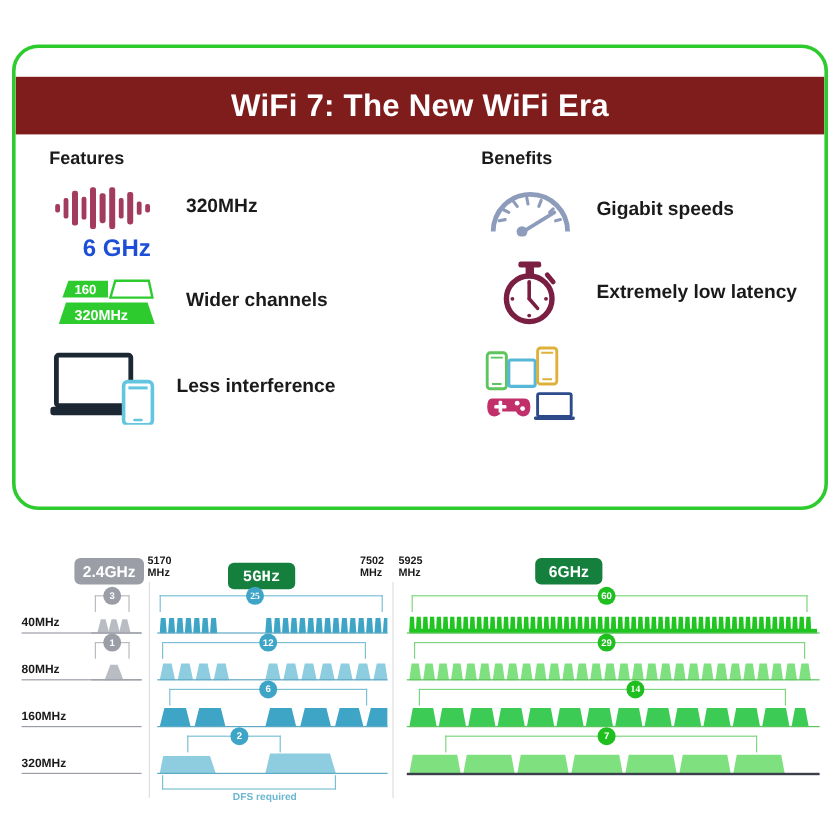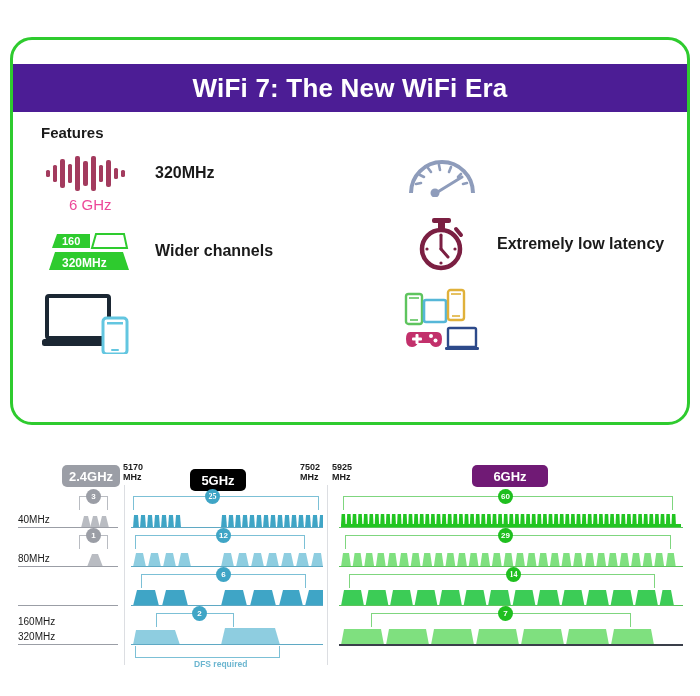--- a/index.html
+++ b/index.html
@@ -13,21 +13,21 @@
 
   
   .card{
     position:absolute;left:10px;top:37px;width:680px;height:388px;
     box-sizing:border-box;
     border:3px solid #2ecb2e;border-radius:22px;
     background:#fff;overflow:hidden;
   }
   .card-title-bar{
     position:absolute;left:0;top:24px;width:100%;height:48px;
-    background:#4c1d95;display:flex;align-items:center;justify-content:center;
+    background:#7f1d1d;display:flex;align-items:center;justify-content:center;
   }
   .card-title{
     color:#ffffff;font-size:26px;font-weight:bold;letter-spacing:.2px;
   }
 
   .cols{position:absolute;left:0;top:84px;width:100%;height:296px;}
   .col{position:absolute;top:0;height:100%;}
   .col-features{left:28px;width:345px;}
   .col-benefits{left:388px;width:290px;}
   .col-head{font-size:15px;font-weight:bold;color:#1a1a1a;margin:0 0 10px 0;}
@@ -39,42 +39,42 @@
   
   .f1{top:28px;}
   .f2{top:104px;}
   .f3{top:168px;}
   
   .b1{top:28px;}
   .b2{top:92px;text-align:right;}
   .b3{top:164px;}
 
   .ghz-cap{
-    font-size:15px;font-weight:normal;color:#ec4899;
+    font-size:20px;font-weight:bold;color:#1d4ed8;
     position:absolute;left:28px;top:72px;
   }
 
   
   .spectrum{position:absolute;left:0;top:440px;width:700px;height:252px;}
   .band-badge{
     position:absolute;display:flex;align-items:center;justify-content:center;
     border-radius:5px;color:#fff;font-weight:bold;font-size:13px;height:22px;
   }
   .badge-24{left:62px;top:465px;width:58px;background:#9b9ea6;}
-  .badge-5{left:190px;top:469px;width:56px;background:#000000;}
-  .badge-6{left:472px;top:465px;width:76px;background:#701a75;}
+  .badge-5{left:190px;top:469px;width:56px;background:#15803d;font-family:Liberation Mono, monospace;}
+  .badge-6{left:446px;top:465px;width:56px;background:#15803d;}
   .freq{
     position:absolute;font-size:9px;font-weight:bold;color:#1a1a1a;line-height:1.15;
   }
   .freq-5170{left:123px;top:462px;}
   .freq-5835{left:300px;top:462px;}
   .freq-5925{left:332px;top:462px;}
 
   .rowlabel{
-    position:absolute;font-size:10px;font-weight:normal;color:#1a1a1a;
+    position:absolute;font-size:10px;font-weight:bold;color:#1a1a1a;
   }
   .baseline{position:absolute;height:1px;background:#7a7f87;}
   .baseline.teal{background:#5fa9c4;}
   .baseline.green{background:#5cc45c;}
   .baseline.gray{background:#9b9ea6;}
 
   .cnt{
     position:absolute;width:15px;height:15px;border-radius:50%;
     display:flex;align-items:center;justify-content:center;
     color:#fff;font-size:8px;font-weight:bold;z-index:5;
@@ -154,42 +154,45 @@
           <svg width="92" height="62" viewBox="0 0 92 62">
 
             <rect x="6" y="4" width="62" height="42" rx="2" fill="#ffffff" stroke="#1b2733" stroke-width="4"></rect>
             <rect x="1" y="47" width="72" height="7" rx="2.5" fill="#1b2733"></rect>
 
             <rect x="62" y="26" width="24" height="36" rx="3.5" fill="#ffffff" stroke="#63c6e0" stroke-width="3"></rect>
             <rect x="66" y="30" width="16" height="2.5" fill="#63c6e0"></rect>
             <rect x="70" y="57" width="8" height="2" rx="1" fill="#63c6e0"></rect>
           </svg>
         </div>
+        <div class="lbl" style="margin-left:14px;">Less interference</div>
       </div>
     </div>
 
     <div class="col col-benefits">
+      <div class="col-head">Benefits</div>
 
       <div class="row b1">
         <div class="ico" style="width:82px;height:46px;">
           <svg width="72" height="44" viewBox="0 0 72 44">
             <path d="M5 40 A31 31 0 0 1 67 40" fill="none" stroke="#8e9cbb" stroke-width="4"></path>
             <g stroke="#8e9cbb" stroke-width="2.6" stroke-linecap="round">
               <line x1="10" y1="31" x2="15" y2="30"></line>
               <line x1="14" y1="22" x2="18" y2="24"></line>
               <line x1="22" y1="15" x2="25" y2="19"></line>
               <line x1="33" y1="12" x2="34" y2="17"></line>
               <line x1="45" y1="14" x2="43" y2="19"></line>
               <line x1="55" y1="21" x2="52" y2="24"></line>
               <line x1="61" y1="30" x2="57" y2="31"></line>
             </g>
             <line x1="30" y1="40" x2="56" y2="24" stroke="#8e9cbb" stroke-width="3" stroke-linecap="round"></line>
             <circle cx="29" cy="40" r="4.5" fill="#8e9cbb"></circle>
           </svg>
         </div>
+        <div class="lbl" style="margin-left:14px;">Gigabit speeds</div>
       </div>
 
       <div class="row b2">
         <div class="ico" style="width:82px;height:56px;">
           <svg width="60" height="56" viewBox="0 0 60 56">
             <circle cx="29" cy="33" r="19" fill="none" stroke="#7b1f42" stroke-width="4.5"></circle>
             <rect x="20" y="2" width="19" height="5" rx="2" fill="#7b1f42"></rect>
             <rect x="26" y="6" width="7" height="8" fill="#7b1f42"></rect>
             <line x1="44" y1="13" x2="49" y2="19" stroke="#7b1f42" stroke-width="4" stroke-linecap="round"></line>
             <line x1="29" y1="33" x2="29" y2="20" stroke="#7b1f42" stroke-width="3" stroke-linecap="round"></line>
@@ -246,21 +249,21 @@
   <div>7502</div>
   <div>MHz</div>
 </div>
 <div class="freq freq-5925">
   <div>5925</div>
   <div>MHz</div>
 </div>
 
 <div class="rowlabel" style="left:18px;top:514px;">40MHz</div>
 <div class="rowlabel" style="left:18px;top:553px;">80MHz</div>
-<div class="rowlabel" style="left:18px;top:592px;margin-top:24px;">160MHz</div>
+<div class="rowlabel" style="left:18px;top:592px;">160MHz</div>
 <div class="rowlabel" style="left:18px;top:631px;">320MHz</div>
 
 <div class="baseline gray" style="left:18px;top:527px;width:100px;"></div>
 <div class="baseline gray" style="left:18px;top:566px;width:100px;"></div>
 <div class="baseline gray" style="left:18px;top:605px;width:100px;"></div>
 <div class="baseline gray" style="left:18px;top:644px;width:100px;"></div>
 
 <div class="cnt gray" style="left:86px;top:489px;">3</div>
 <div class="brk gray" style="left:79px;top:496px;width:29px;"></div>
 <div class="chgrp" style="left:79px;top:512px;height:16px;">
@@ -472,21 +475,21 @@
       <path d="M278.4 18 L280.4 4 L286.4 4 L288.4 18 Z"></path>
         <path d="M290 18 L292 4 L298 4 L300 18 Z"></path>
       <path d="M301.6 18 L303.6 4 L309.6 4 L311.6 18 Z"></path>
         <path d="M313.2 18 L315.2 4 L321.2 4 L323.2 18 Z"></path>
       <path d="M324.8 18 L326.8 4 L332.8 4 L334.8 18 Z"></path>
     </g>
   </svg>
 </div>
 <div class="baseline green" style="left:339px;top:566px;width:344px;"></div>
 
-<div class="cnt green" style="left:506px;top:567px;font-family:Liberation Serif, serif;">14</div>
+<div class="cnt green" style="left:522px;top:567px;font-family:Liberation Serif, serif;">14</div>
 <div class="brk green" style="left:349px;top:574px;width:306px;"></div>
 <div class="chgrp" style="left:341px;top:586px;height:20px;">
   <svg width="340" height="20" viewBox="0 0 340 20">
     <g fill="#3ccc56">
       <path d="M0 20 L3 4 L20 4 L23 20 Z"></path>
         <path d="M24.5 20 L27.5 4 L44.5 4 L47.5 20 Z"></path>
       <path d="M49 20 L52 4 L69 4 L72 20 Z"></path>
         <path d="M73.5 20 L76.5 4 L93.5 4 L96.5 20 Z"></path>
       <path d="M98 20 L101 4 L118 4 L121 20 Z"></path>
         <path d="M122.5 20 L125.5 4 L142.5 4 L145.5 20 Z"></path>

